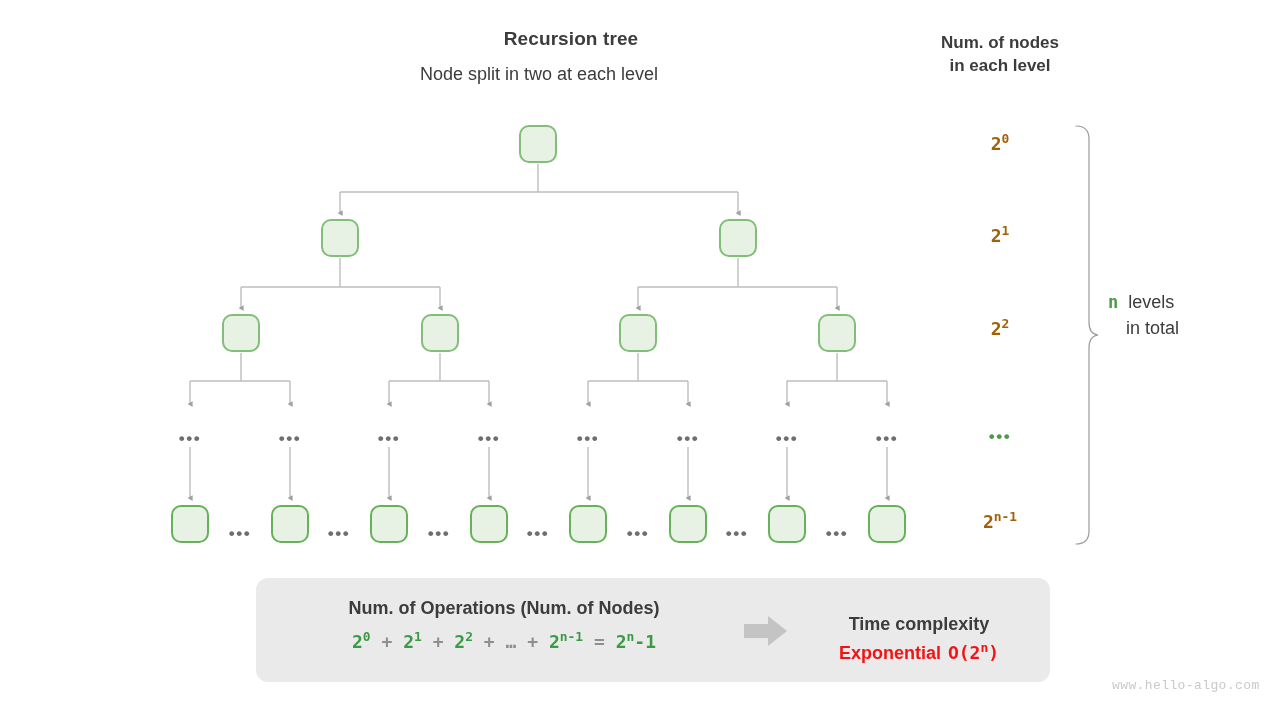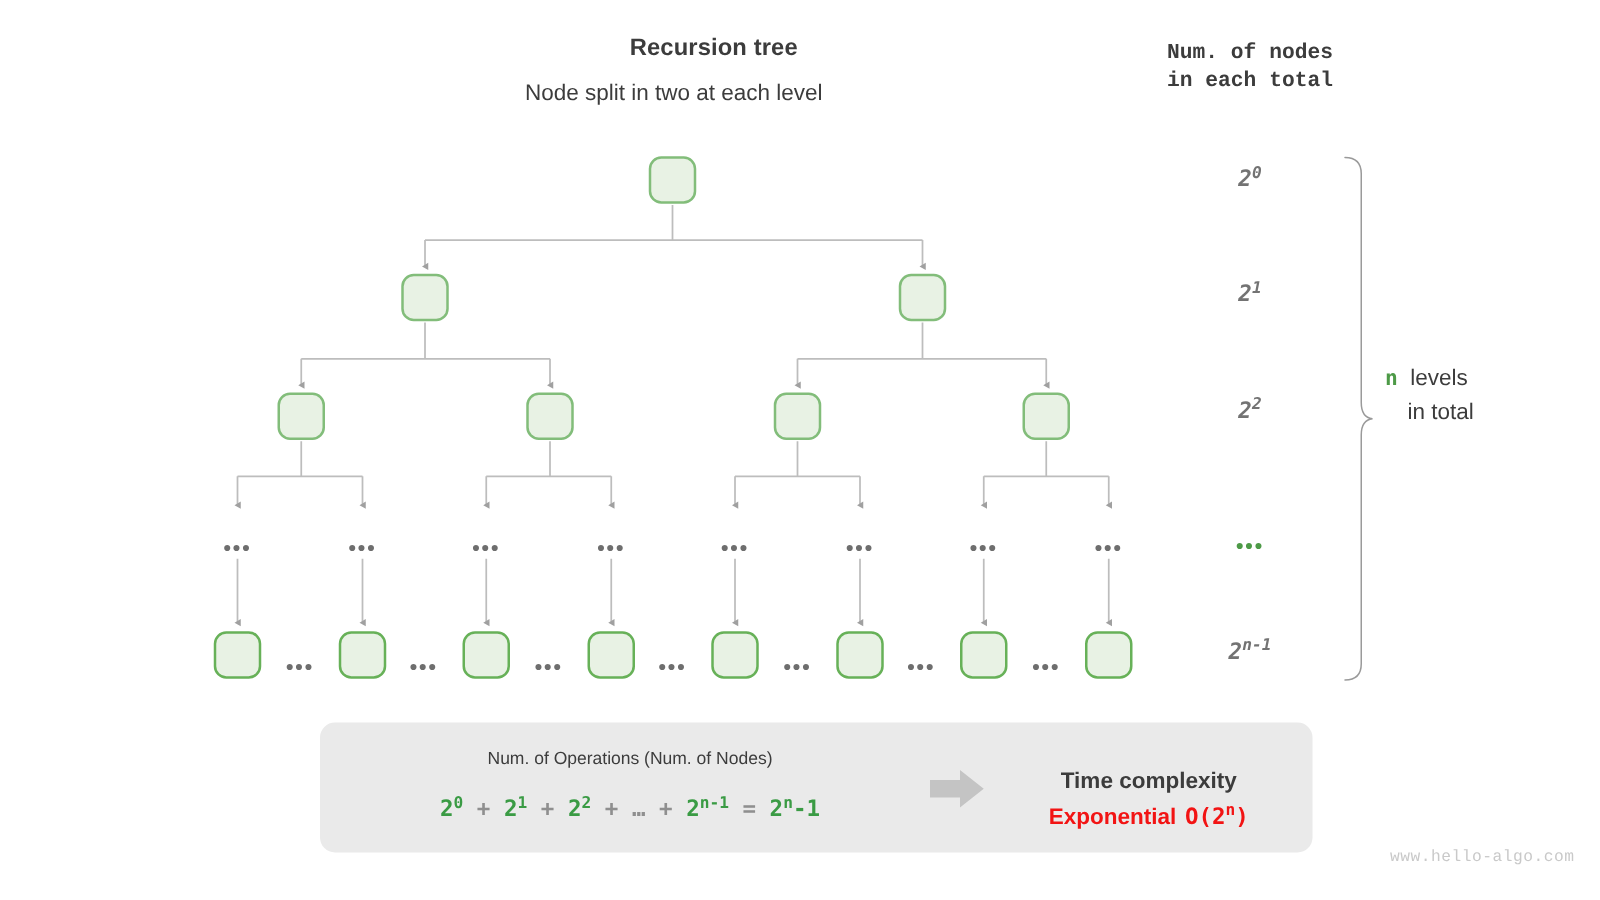--- a/index.html
+++ b/index.html
@@ -40,21 +40,21 @@
     color: #3c3c3c;
   }
   .col-head {
     left: 900px; top: 32px; width: 200px;
     text-align: center;
     font-size: 17px;
     font-weight: bold;
     color: #3c3c3c;
     line-height: 1.35;
   }
-  .col-head span { display: block; font-family: Liberation Mono, monospace; }
+  .col-head span { display: block; }
 
   
   #tree-svg {
     left: 0; top: 0;
     width: 1280px; height: 720px;
     pointer-events: none;
   }
 
   
   .node {
@@ -77,26 +77,25 @@
     letter-spacing: 1.5px;
     line-height: 1;
     width: 30px;
     text-align: center;
   }
 
   
   .lvl-label {
     width: 90px;
     text-align: center;
-    color: #737373;
+    color: #a16207;
     font-family: "DejaVu Sans Mono", monospace;
     font-size: 18px;
     font-weight: bold;
     line-height: 1;
-    font-style: italic;
   }
   .lvl-label sup {
     font-size: 0.72em;
     vertical-align: super;
     line-height: 0;
   }
   .lvl-dots {
     width: 90px;
     text-align: center;
     color: #4d9a47;
@@ -129,25 +128,25 @@
     width: 794px; height: 104px;
     background: #eaeaea;
     border-radius: 12px;
   }
   .sum-left {
     left: 276px; top: 598px;
     width: 456px;
     text-align: center;
   }
   .sum-left .hdr {
-    font-size: 14px;
-    font-weight: normal;
+    font-size: 18px;
+    font-weight: bold;
     color: #3c3c3c;
     display: block;
-    margin-bottom: 25px;
+    margin-bottom: 14px;
   }
   .formula {
     font-family: "DejaVu Sans Mono", monospace;
     font-size: 18px;
     font-weight: bold;
     color: #3a9b44;
     white-space: nowrap;
     line-height: 1;
   }
   .formula .op { color: #8f8f8f; }
@@ -192,21 +191,21 @@
 </style>
 </head>
 <body>
 
 <div id="stage">
 
   <div class="abs title-main">Recursion tree</div>
   <div class="abs title-sub">Node split in two at each level</div>
   <div class="abs col-head">
     <span>Num. of nodes</span>
-    <span>in each total</span>
+    <span>in each level</span>
   </div>
 
   <svg id="tree-svg" class="abs" viewBox="0 0 1280 720">
     <defs>
       <marker id="arrowhead" markerWidth="7" markerHeight="7" refX="3.2" refY="3.2" orient="auto" markerUnits="userSpaceOnUse">
         <path d="M0.4,0.6 L6.2,0.6 L3.3,5.6 Z" fill="#a0a0a0"></path>
       </marker>
     </defs>
     <g stroke="#bdbdbd" stroke-width="1.4" fill="none">
 

